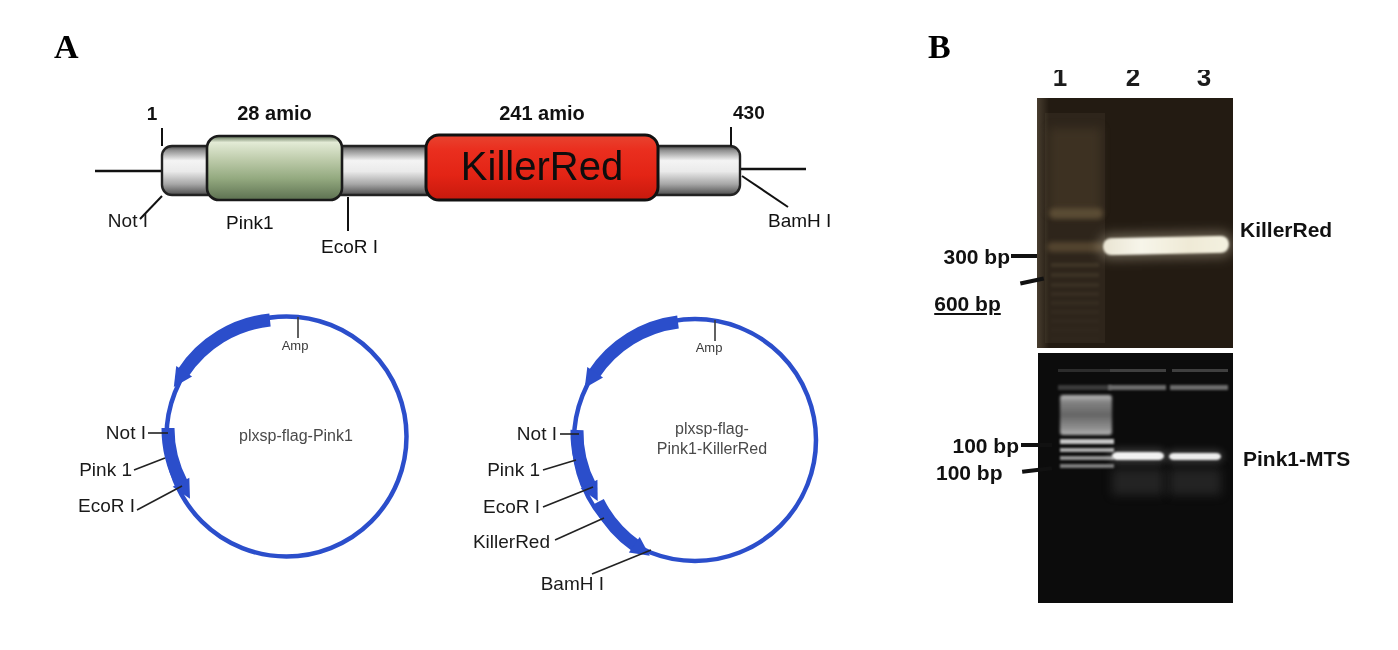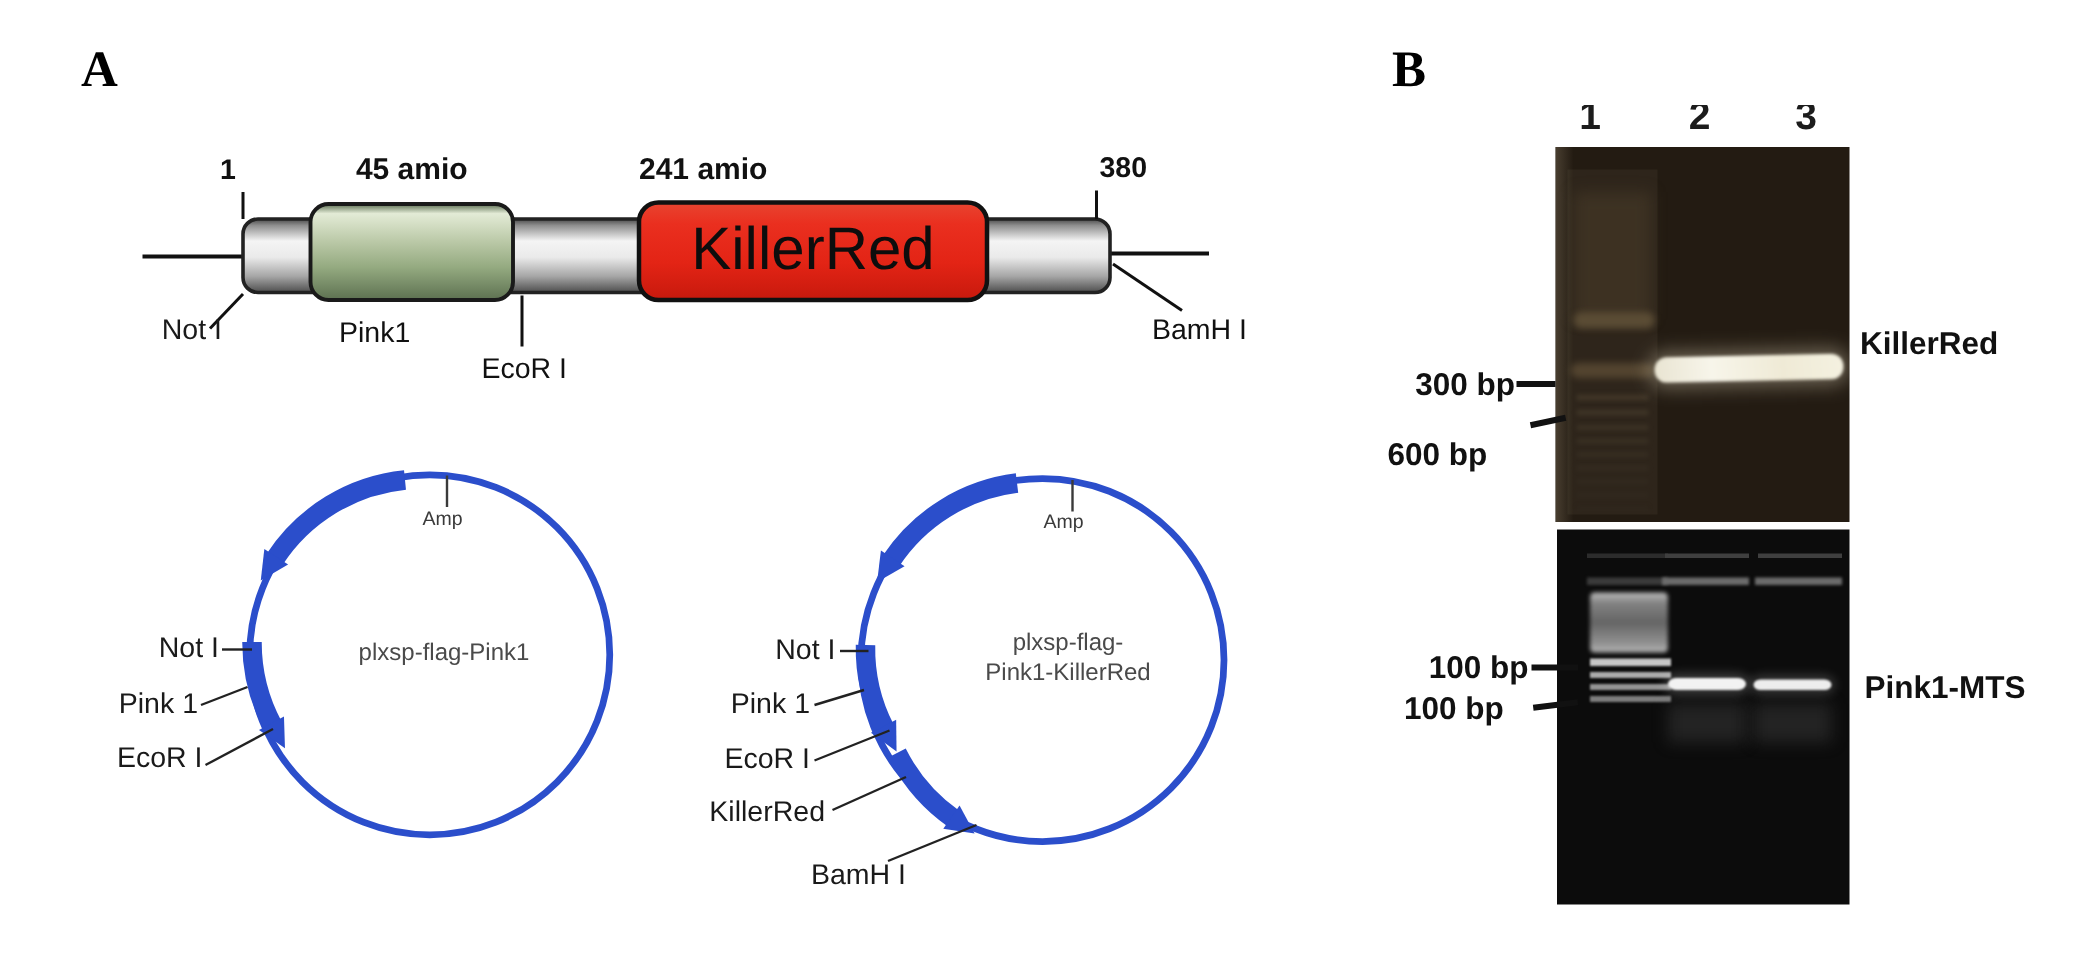--- a/index.html
+++ b/index.html
@@ -52,23 +52,23 @@
     <line x1="82" y1="33" x2="82" y2="51" stroke="#111" stroke-width="2"></line>
     <line x1="651" y1="32" x2="651" y2="51" stroke="#111" stroke-width="2"></line>
     <rect x="127" y="41" width="135" height="64" rx="12" fill="url(#greenGrad)" stroke="#1a1a1a" stroke-width="2.6"></rect>
     <rect x="346" y="40" width="232" height="65" rx="13" fill="url(#redGrad)" stroke="#111" stroke-width="3"></rect>
     <line x1="268" y1="102" x2="268" y2="136" stroke="#111" stroke-width="2"></line>
     <line x1="82" y1="101" x2="60" y2="124" stroke="#111" stroke-width="2"></line>
     <line x1="662" y1="81" x2="708" y2="112" stroke="#111" stroke-width="2"></line>
   </svg>
 
   <div class="t b" style="left:142px;top:104px;width:20px;font-size:19px;text-align:center;">1</div>
-  <div class="t b" style="left:207px;top:102px;width:135px;font-size:20px;text-align:center;">45 amio</div>
-  <div class="t b" style="left:426px;top:102px;width:232px;font-size:20px;text-align:left;">241 amio</div>
-  <div class="t b" style="left:733px;top:103px;font-size:19px;">380</div>
+  <div class="t b" style="left:207px;top:102px;width:135px;font-size:20px;text-align:center;">28 amio</div>
+  <div class="t b" style="left:426px;top:102px;width:232px;font-size:20px;text-align:center;">241 amio</div>
+  <div class="t b" style="left:733px;top:103px;font-size:19px;">430</div>
   <div class="t" style="left:426px;top:135px;width:232px;height:65px;line-height:63px;font-size:40px;text-align:center;color:#0d0d0d;">KillerRed</div>
   <div class="t sitelab" style="left:60px;top:211px;width:88px;"><span class="it">Not</span><span class="rm"> I</span></div>
   <div class="t" style="left:226px;top:213px;font-size:19px;">Pink1</div>
   <div class="t" style="left:321px;top:237px;font-size:19px;"><span class="it">EcoR</span><span class="rm"> I</span></div>
   <div class="t" style="left:768px;top:211px;font-size:19px;"><span class="it">BamH</span><span class="rm"> I</span></div>
 
   <svg class="svgabs" style="left:80px;top:300px;" width="350" height="280">
     <defs>
       <marker id="ahL" markerUnits="userSpaceOnUse" markerWidth="21" markerHeight="21" viewBox="0 0 10 10" refX="1.5" refY="5" orient="auto">
         <path d="M0.5,0.5 L9.5,5 L0.5,9.5 z" fill="#2b4ecb"></path>
@@ -136,21 +136,21 @@
     <div class="band" style="left:14px;top:212px;width:48px;height:4px;background:#393024;filter:blur(1.5px);opacity:.5;"></div>
     <div class="band" style="left:14px;top:221px;width:48px;height:4px;background:#372e23;filter:blur(1.5px);opacity:.45;"></div>
     <div class="band" style="left:14px;top:230px;width:48px;height:4px;background:#352c22;filter:blur(1.5px);opacity:.4;"></div>
     <div class="band" style="left:14px;top:239px;width:48px;height:4px;background:#332b21;filter:blur(1.5px);opacity:.35;"></div>
     <div class="band" style="left:66px;top:139px;width:126px;height:17px;border-radius:8px;filter:blur(1.2px);transform:rotate(-1.2deg);background:linear-gradient(90deg,#e9e4d2,#f7f5ea 30%,#efead6 68%,#f4f1e0);box-shadow:0 0 12px 4px rgba(240,230,200,.35);"></div>
   </div>
 
   <div class="t b" style="left:925px;top:245px;width:85px;font-size:21px;text-align:right;">300 bp</div>
   <div class="band" style="left:1011px;top:254px;width:26px;height:3.5px;background:#111;"></div>
   <div class="band" style="left:1020px;top:279px;width:24px;height:3.5px;background:#111;transform:rotate(-12deg);"></div>
-  <div class="t b" style="left:925px;top:292px;width:85px;font-size:21px;text-align:left;">600 bp</div>
+  <div class="t b" style="left:925px;top:292px;width:85px;font-size:21px;text-align:center;text-decoration:underline;">600 bp</div>
   <div class="t b" style="left:1240px;top:218px;font-size:21px;">KillerRed</div>
 
   <div class="gel" style="left:1038px;top:353px;width:195px;height:250px;background:#0c0c0c;">
     <div class="band" style="left:20px;top:16px;width:54px;height:3px;background:#2c2c2c;"></div>
     <div class="band" style="left:72px;top:16px;width:56px;height:3px;background:#3f3f3f;"></div>
     <div class="band" style="left:134px;top:16px;width:56px;height:3px;background:#3f3f3f;"></div>
     <div class="band" style="left:20px;top:32px;width:54px;height:5px;background:#3a3a3a;filter:blur(1px);"></div>
     <div class="band" style="left:70px;top:32px;width:58px;height:5px;background:#6b6b6b;filter:blur(1px);"></div>
     <div class="band" style="left:132px;top:32px;width:58px;height:5px;background:#6b6b6b;filter:blur(1px);"></div>
     <div class="band" style="left:22px;top:42px;width:52px;height:40px;border-radius:3px;filter:blur(1.5px);opacity:.9;background:linear-gradient(#cfcfcf,#8f8f8f 18%,#6f6f6f 50%,#9f9f9f 84%,#c6c6c6);"></div>

